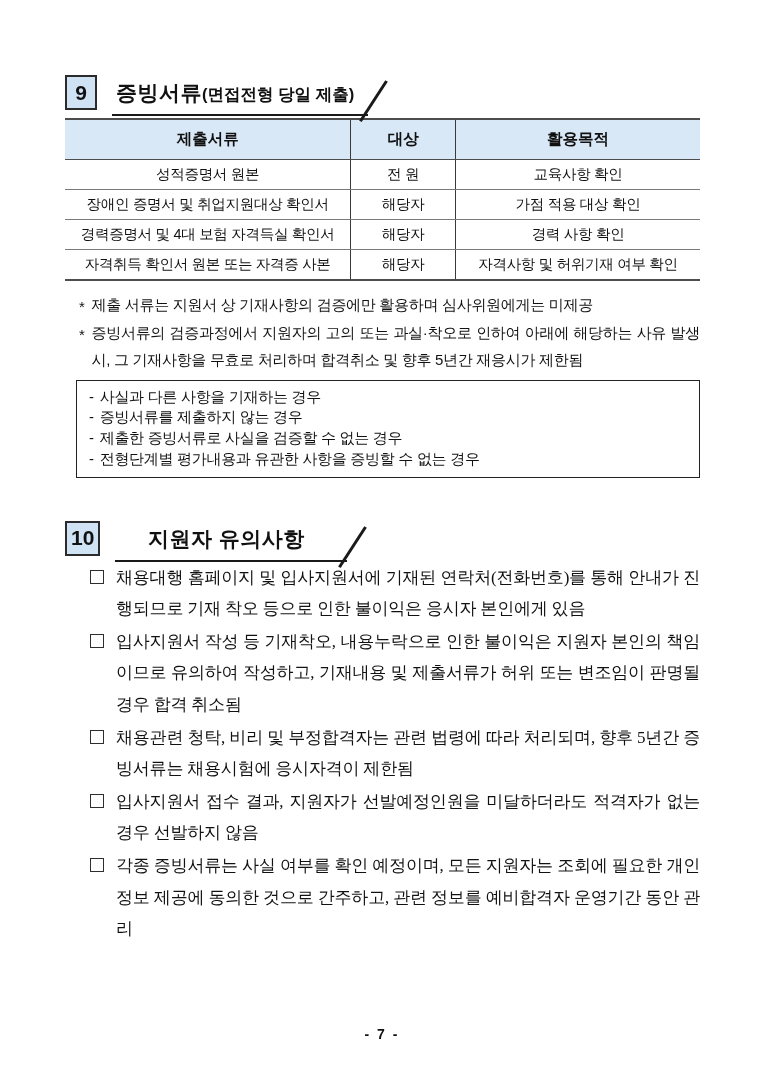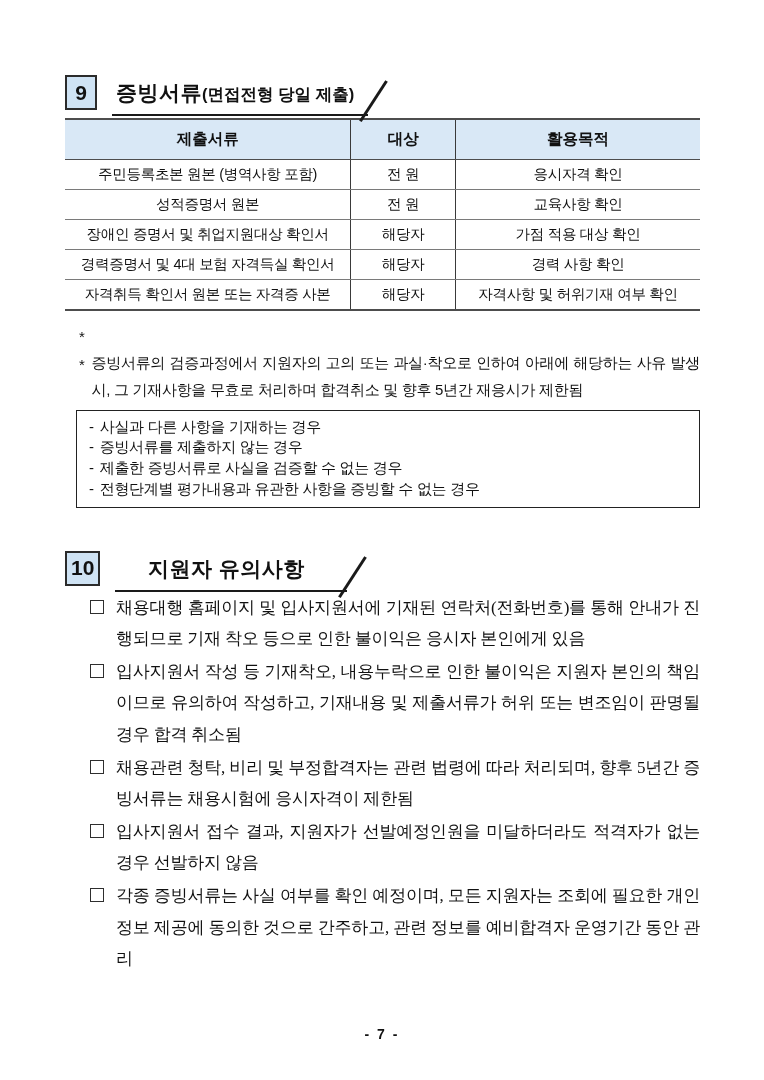--- a/index.html
+++ b/index.html
@@ -132,25 +132,20 @@
     <table class="doc-table">
       <thead>
         <tr>
           <th>제출서류</th>
           <th>대상</th>
           <th>활용목적</th>
         </tr>
       </thead>
       <tbody>
         <tr>
-          <td>주민등록초본 원본 (병역사항 포함)</td>
-          <td class="spread">전 원</td>
-          <td>응시자격 확인</td>
-        </tr>
-        <tr>
           <td>성적증명서 원본</td>
           <td class="spread">전 원</td>
           <td>교육사항 확인</td>
         </tr>
         <tr>
           <td>장애인 증명서 및 취업지원대상 확인서</td>
           <td>해당자</td>
           <td>가점 적용 대상 확인</td>
         </tr>
         <tr>
@@ -162,20 +157,21 @@
           <td>자격취득 확인서 원본 또는 자격증 사본</td>
           <td>해당자</td>
           <td>자격사항 및 허위기재 여부 확인</td>
         </tr>
       </tbody>
     </table>
 
     <div class="notes">
       <div class="note">
         <span class="note-marker">*</span>
+        <span class="note-text">제출 서류는 지원서 상 기재사항의 검증에만 활용하며 심사위원에게는 미제공</span>
       </div>
       <div class="note">
         <span class="note-marker">*</span>
         <span class="note-text">증빙서류의 검증과정에서 지원자의 고의 또는 과실·착오로 인하여 아래에 해당하는 사유 발생 시, 그 기재사항을 무효로 처리하며 합격취소 및 향후 5년간 재응시가 제한됨</span>
       </div>
     </div>
 
     <div class="warning-box">
       <div class="warning-item">
         <span>-</span>

